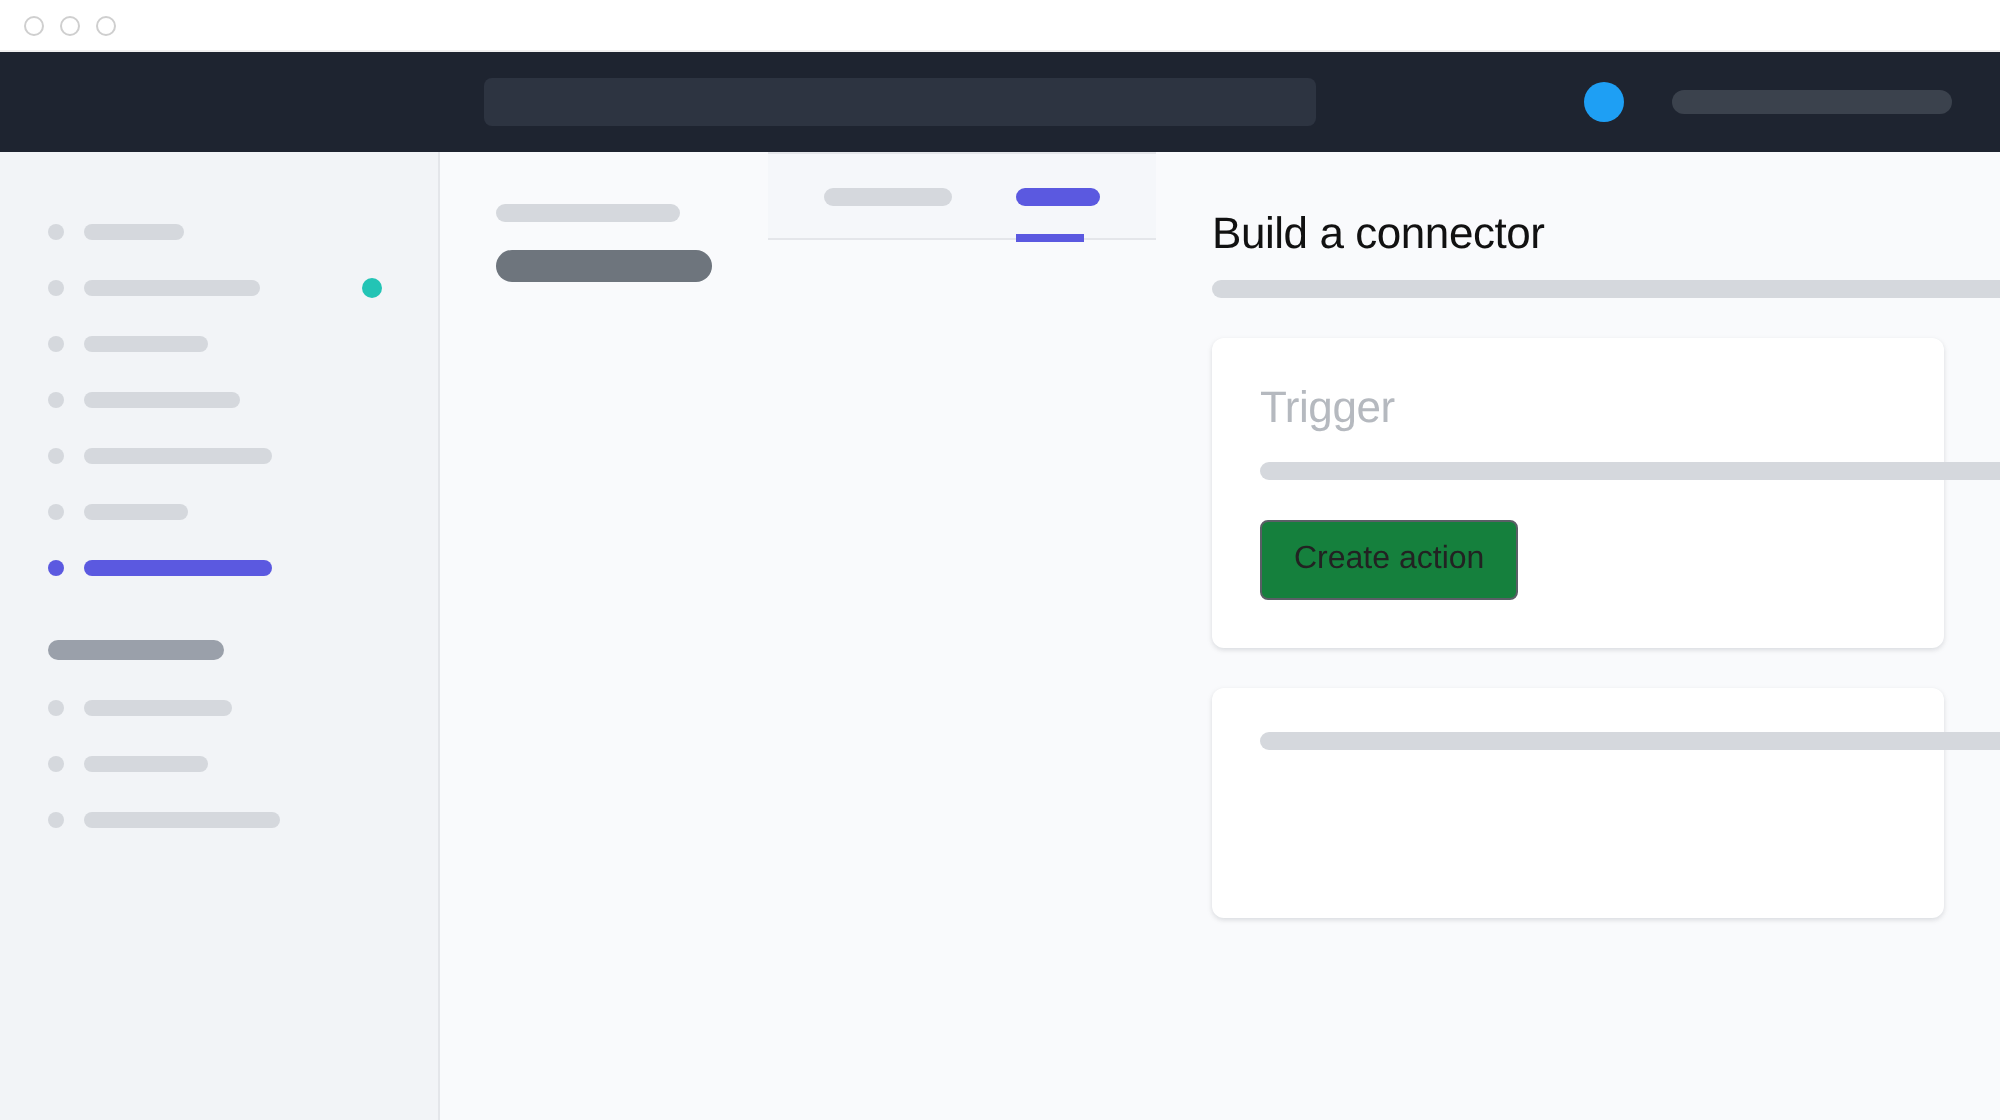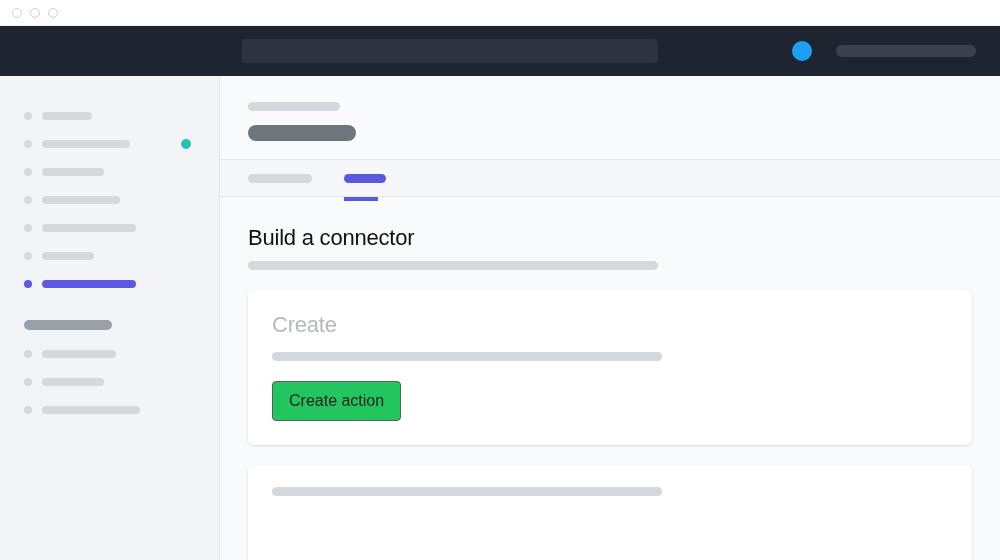--- a/index.html
+++ b/index.html
@@ -20,35 +20,35 @@
   .sidebar { width: 220px; background: #f2f4f7; border-right: 1px solid #e4e6ea; padding: 32px 24px; }
   .sb-group { margin-bottom: 28px; }
   .sb-row { display: flex; align-items: center; gap: 10px; height: 16px; margin-bottom: 12px; position: relative; }
   .sb-bullet { width: 8px; height: 8px; border-radius: 50%; background: #d5d8dd; flex-shrink: 0; }
   .sb-bullet.active { background: #5b59e0; }
   .sb-line { height: 8px; border-radius: 4px; background: #d5d8dd; }
   .sb-line.active { background: #5b59e0; }
   .sb-indicator { width: 10px; height: 10px; border-radius: 50%; background: #23c4b5; position: absolute; right: 4px; }
   .sb-header { height: 10px; border-radius: 5px; background: #9aa0aa; margin-bottom: 16px; width: 88px; }
   
-  .main { flex: 1; min-width: 0; display: flex; flex-direction: column; background: #f9fafc; }
+  .main { flex: 1; min-width: 0; display: flex; flex-direction: row; background: #f9fafc; }
   .page-header { padding: 26px 28px 0; }
   .ph-line-sm { width: 92px; height: 9px; border-radius: 5px; background: #d5d8dd; margin-bottom: 14px; }
   .ph-line-lg { width: 108px; height: 16px; border-radius: 8px; background: #6e757d; margin-bottom: 18px; }
   .tabs { display: flex; gap: 32px; padding: 0 28px; border-top: 1px solid #e4e6ea; border-bottom: 1px solid #e4e6ea; height: 44px; align-items: center; background: #f5f7fa; }
   .tab-ph { height: 9px; border-radius: 5px; background: #d5d8dd; width: 64px; }
   .tab-active { position: relative; height: 9px; border-radius: 5px; background: #5b59e0; width: 42px; }
   .tab-active::after { content: ""; position: absolute; left: 0; right: 8px; bottom: -18px; height: 4px; background: #5b59e0; }
   .content { padding: 28px; display: flex; flex-direction: column; gap: 20px; overflow: hidden; }
   .section-title { font-size: 22px; color: #111; margin-bottom: 10px; letter-spacing: -0.01em; }
   .section-meta { width: 410px; height: 9px; border-radius: 5px; background: #d5d8dd; }
   .card { background: #fff; border-radius: 6px; box-shadow: 0 1px 2px rgba(16,24,40,0.06), 0 1px 3px rgba(16,24,40,0.08); padding: 22px 24px 24px; }
   .card-title { font-size: 22px; color: #b5b9bf; margin-bottom: 14px; letter-spacing: -0.01em; }
   .card-meta { width: 390px; height: 9px; border-radius: 5px; background: #d5d8dd; margin-bottom: 20px; }
-  .btn { display: inline-block; border: 1px solid #5a5f66; color: #222; font-size: 16px; padding: 10px 16px; border-radius: 4px; background: #22c55e; cursor: pointer; }
+  .btn { display: inline-block; border: 1px solid #5a5f66; color: #222; font-size: 16px; padding: 10px 16px; border-radius: 4px; background: #15803d; cursor: pointer; }
 </style>
 </head>
 <body>
 
 <div class="app">
 
   <div class="chrome">
     <div class="dot"></div>
     <div class="dot"></div>
     <div class="dot"></div>
@@ -125,21 +125,21 @@
         <div class="tab-active"></div>
       </div>
 
       <div class="content">
         <div>
           <div class="section-title">Build a connector</div>
           <div class="section-meta"></div>
         </div>
 
         <div class="card">
-          <div class="card-title">Create</div>
+          <div class="card-title">Trigger</div>
           <div class="card-meta"></div>
           <button class="btn">Create action</button>
         </div>
 
         <div class="card">
           <div class="card-meta"></div>
           <button class="btn" style="visibility:hidden">.</button>
         </div>
       </div>
     </div>

